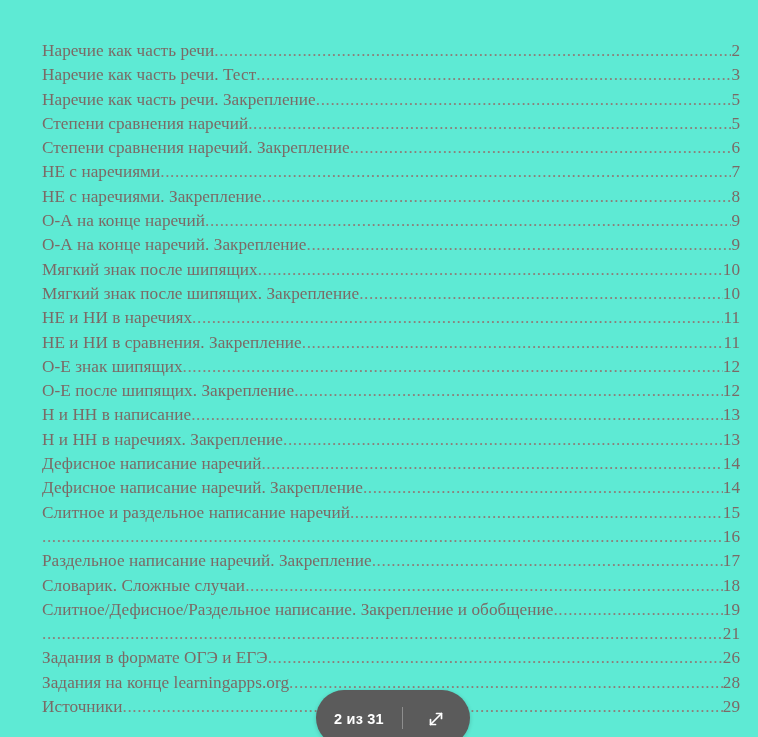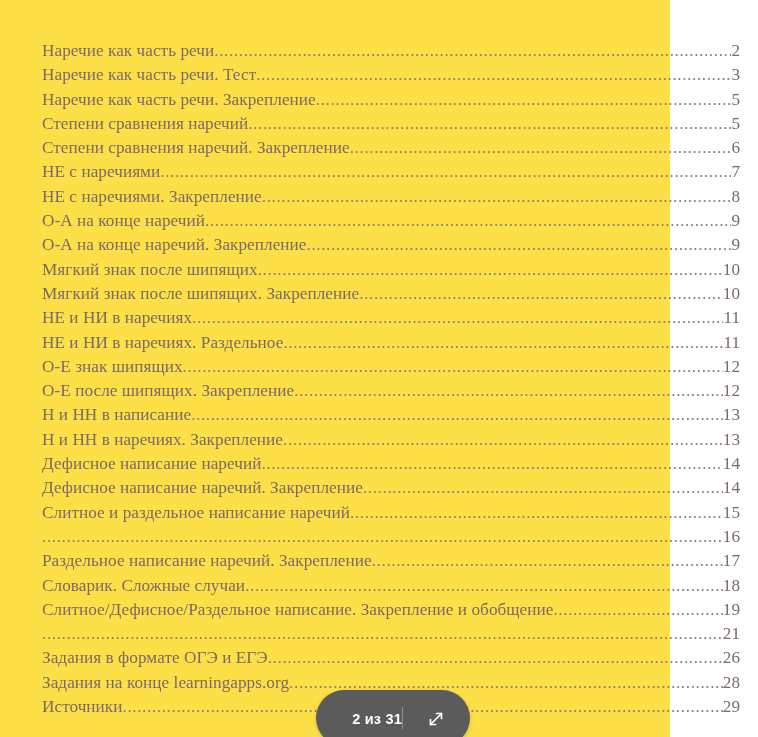--- a/index.html
+++ b/index.html
@@ -12,23 +12,23 @@
     background: #ffffff;
     font-family: "Liberation Serif", "DejaVu Serif", serif;
     overflow: hidden;
     position: relative;
   }
 
   #toc-page {
     position: absolute;
     left: 0;
     top: 0;
-    width: 670px;
+    width: 758px;
     height: 737px;
-    background: #fde047;
+    background: #5eead4;
   }
 
   #toc-list {
     position: absolute;
     left: 42px;
     top: 39px;
     width: 698px;
   }
 
   .toc-entry {
@@ -87,21 +87,21 @@
     box-shadow: 0 1px 4px rgba(0,0,0,0.18);
   }
 
   #pill-page-indicator {
     color: #ffffff;
     font-family: "Liberation Sans", sans-serif;
     font-size: 14.5px;
     font-weight: 600;
     letter-spacing: 0.2px;
     width: 86px;
-    text-align: right;
+    text-align: center;
     padding-top: 2px;
     user-select: none;
   }
 
   #pill-divider {
     width: 1px;
     height: 22px;
     background: #8e8e8e;
     flex: 0 0 auto;
   }
@@ -178,21 +178,21 @@
         <span class="toc-title">Мягкий знак после шипящих. Закрепление</span>
         <span class="toc-leader"></span>
         <span class="toc-page">10</span>
       </div>
       <div class="toc-entry">
         <span class="toc-title">НЕ и НИ в наречиях</span>
         <span class="toc-leader"></span>
         <span class="toc-page">11</span>
       </div>
       <div class="toc-entry">
-        <span class="toc-title">НЕ и НИ в наречиях. Раздельное </span>
+        <span class="toc-title">НЕ и НИ в сравнения. Закрепление </span>
         <span class="toc-leader"></span>
         <span class="toc-page">11</span>
       </div>
       <div class="toc-entry">
         <span class="toc-title">О-Е знак шипящих</span>
         <span class="toc-leader"></span>
         <span class="toc-page">12</span>
       </div>
       <div class="toc-entry">
         <span class="toc-title">О-Е после шипящих. Закрепление</span>

